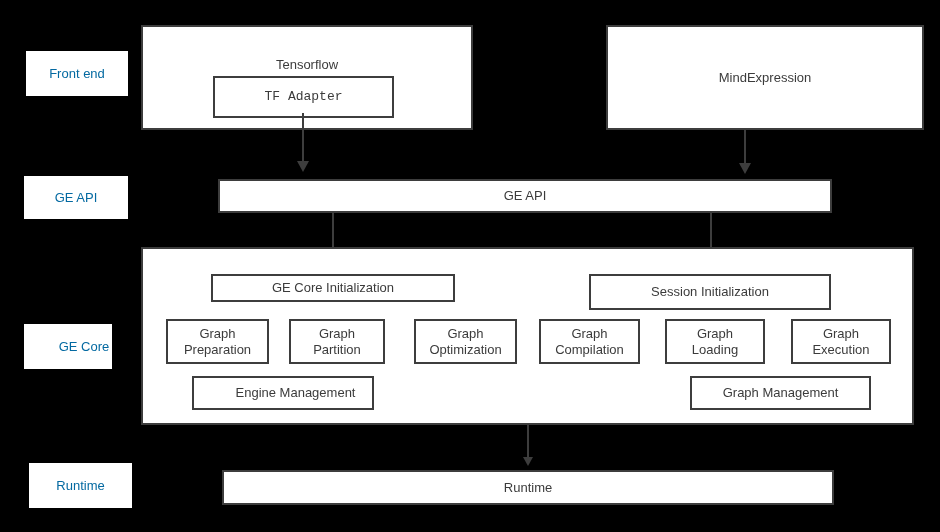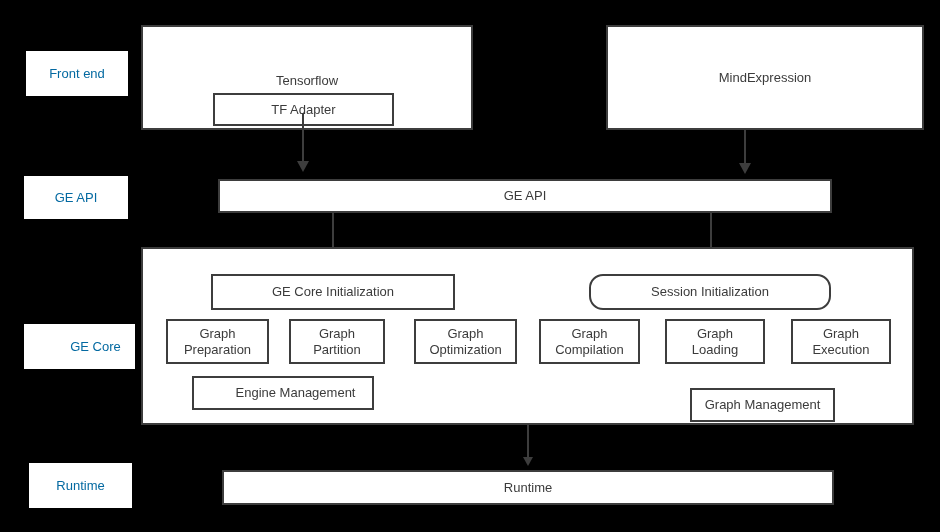--- a/index.html
+++ b/index.html
@@ -36,21 +36,21 @@
     font-size: 13px;
     color: #0369a1;
     border: none;
   }
   .container-box {
     align-items: flex-start;
     justify-content: flex-start;
   }
   .title-top {
     align-items: flex-start;
-    padding-top: 46px;
+    padding-top: 30px;
   }
   .f13 { font-size: 13px; }
   
   .vline {
     position: absolute;
     width: 2px;
     background: #3d3d3d;
   }
   .arrowhead {
     position: absolute;
@@ -68,49 +68,49 @@
 </style>
 </head>
 <body>
 
 <div id="canvas">
 
   <div class="box tier-label" style="left:26px; top:51px; width:102px; height:45px;">Front end</div>
 
   <div class="box tier-label" style="left:24px; top:176px; width:104px; height:43px;">GE API</div>
 
-  <div class="box tier-label" style="left:24px; top:324px; width:111px; height:45px;padding-left:32px;">GE Core</div>
+  <div class="box tier-label" style="left:24px; top:324px; width:88px; height:45px;padding-left:32px;">GE Core</div>
 
   <div class="box tier-label" style="left:29px; top:463px; width:103px; height:45px;">Runtime</div>
 
   <div class="box bordered title-top f13" style="left:141px; top:25px; width:332px; height:105px;">Tensorflow</div>
 
-  <div class="box bordered f13" style="left:213px; top:93px; width:181px; height:33px;">TF Adapter</div>
+  <div class="box bordered f13" style="left:213px; top:76px; width:181px; height:42px;font-family:Liberation Mono, monospace;">TF Adapter</div>
 
   <div class="box bordered f13" style="left:586px; top:25px; width:318px; height:105px;margin-left:20px;">MindExpression</div>
 
   <div class="vline" style="left:302px; top:113px; height:50px;"></div>
   <div class="arrowhead" style="left:297px; top:161px;"></div>
 
   <div class="vline" style="left:744px; top:130px; height:35px;"></div>
   <div class="arrowhead" style="left:739px; top:163px;"></div>
 
   <div class="box bordered f13" style="left:218px; top:179px; width:614px; height:34px;">GE API</div>
 
   <div class="vline" style="left:332px; top:212px; height:46px;"></div>
   <div class="arrowhead" style="left:327px; top:256px;"></div>
 
   <div class="vline" style="left:710px; top:212px; height:46px;"></div>
   <div class="arrowhead" style="left:705px; top:256px;"></div>
 
   <div class="box bordered container-box" style="left:141px; top:247px; width:773px; height:178px;"></div>
 
-  <div class="box bordered f13" style="left:211px; top:274px; width:244px; height:36px;">GE Core Initialization</div>
+  <div class="box bordered f13" style="left:211px; top:274px; width:244px; height:28px;">GE Core Initialization</div>
 
-  <div class="box bordered f13" style="left:589px; top:274px; width:242px; height:36px;border-radius:14px;">Session Initialization</div>
+  <div class="box bordered f13" style="left:589px; top:274px; width:242px; height:36px;">Session Initialization</div>
 
   <div class="box bordered f13" style="left:166px; top:319px; width:103px; height:45px;">Graph
 Preparation</div>
 
   <div class="box bordered f13" style="left:289px; top:319px; width:96px; height:45px;">Graph
 Partition</div>
 
   <div class="box bordered f13" style="left:414px; top:319px; width:103px; height:45px;">Graph
 Optimization</div>
 
@@ -119,20 +119,20 @@
 
   <div class="box bordered f13" style="left:665px; top:319px; width:100px; height:45px;">Graph
 Loading</div>
 
   <div class="box bordered f13" style="left:791px; top:319px; width:100px; height:45px;">Graph
 Execution</div>
 
   <div class="box bordered f13" style="left:192px; top:376px; width:182px; height:34px;padding-left:25px;">Engine Management</div>
 
 
-  <div class="box bordered f13" style="left:690px; top:388px; width:145px; height:34px;">Graph Management</div>
+  <div class="box bordered f13" style="left:690px; top:376px; width:181px; height:34px;">Graph Management</div>
 
   <div class="vline" style="left:527px; top:424px; height:38px;"></div>
   <div class="arrowhead small" style="left:523px; top:457px;"></div>
 
   <div class="box bordered f13" style="left:222px; top:470px; width:612px; height:35px;">Runtime</div>
 
 </div>
 
 </body></html>

